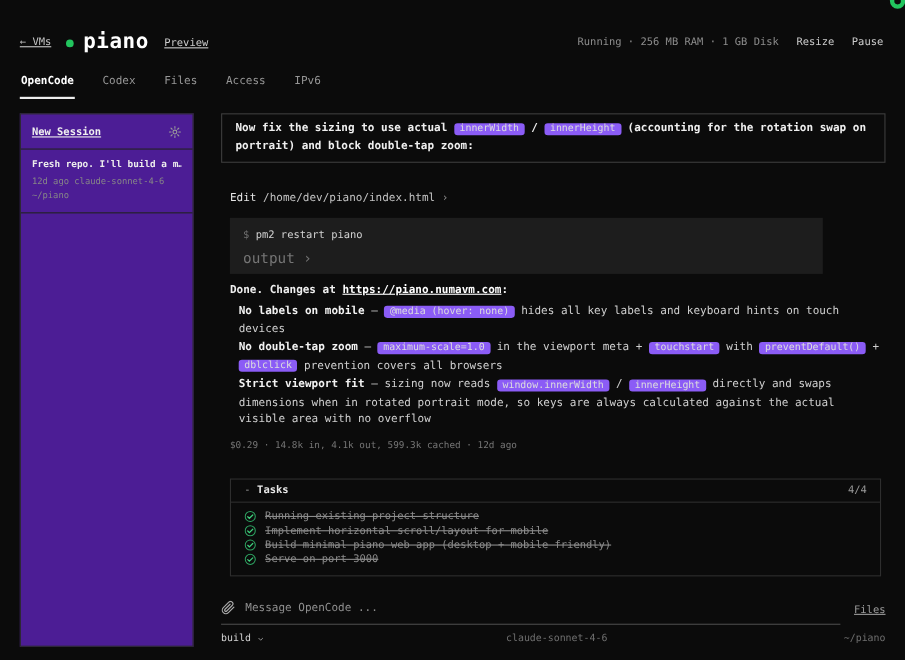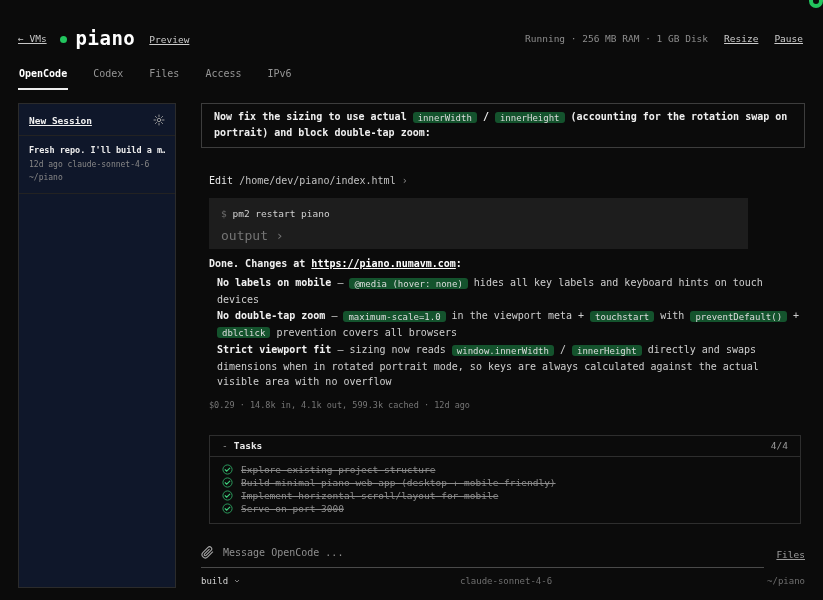--- a/index.html
+++ b/index.html
@@ -9,40 +9,40 @@
   .screen { position:relative; width:823px; height:600px; background:#0b0b0b; color:#d6d6d6; overflow:hidden; display:flex; flex-direction:column; }
   .corner-dot { position:absolute; top:-6px; right:0; width:14px; height:14px; border-radius:50%; border:4px solid #22c55e; background:#0b0b0b; }
 
   .header { display:flex; align-items:center; padding:28px 20px 8px 18px; }
   .back-link { font-size:9.5px; color:#c6c6c6; text-decoration:underline; }
   .status-dot { width:7px; height:7px; border-radius:50%; background:#22c55e; margin:2px 9px 0 13px; }
   .app-title { font-size:19px; font-weight:bold; color:#ffffff; letter-spacing:0.5px; line-height:20px; }
   .preview-link { font-size:9.5px; color:#cccccc; text-decoration:underline; margin-left:14px; align-self:flex-end; margin-bottom:3px; }
   .header-right { margin-left:auto; display:flex; align-items:center; font-size:9.5px; }
   .vm-status { color:#8d8d8d;margin-left:36px; }
-  .header-link { color:#cccccc; text-decoration:underline; margin-left:16px;text-align:right; }
+  .header-link { color:#cccccc; margin-left:16px;text-align:right; }
 
   .tabs { display:flex; padding:8px 18px 0; gap:24px; }
   .tab { font-size:10px; color:#969696; padding:4px 1px 9px; cursor:pointer;text-align:right; }
   .tab.active { color:#ffffff; font-weight:bold; border-bottom:2px solid #ededed; }
 
   .content { flex:1; display:flex; gap:17px; padding:13px 18px 12px; min-height:0; }
 
-  .sidebar { width:158px; border:1px solid #2b2b2b; background:#0f172a; display:flex; flex-direction:column; flex-shrink:0; }
+  .sidebar { width:158px; border:1px solid #2b2b2b; background:#4c1d95; display:flex; flex-direction:column; flex-shrink:0; }
   .sidebar-header { display:flex; justify-content:space-between; align-items:center; padding:10px 10px 9px; border-bottom:1px solid #222222; }
   .new-session { font-size:9.5px; font-weight:bold; color:#f0f0f0; text-decoration:underline; cursor:pointer; }
   .gear { display:flex; cursor:pointer; }
   .session-item { padding:9px 10px 11px; border-bottom:1px solid #222222; cursor:pointer; }
   .session-title { font-size:8.5px; font-weight:bold; color:#ededed; white-space:nowrap; overflow:hidden; }
   .session-meta { font-size:8px; color:#878787; margin-top:5px; white-space:nowrap; }
   .session-path { font-size:8px; color:#878787; margin-top:4px; }
 
   .main { flex:1; display:flex; flex-direction:column; min-width:0; padding-left:8px; }
   .user-box { border:1px solid #3d3d3d; padding:5px 12px 6px; font-size:10px; line-height:16px; font-weight:bold; color:#efefef; }
-  .chip { background:#14532d; border-radius:3px; padding:0.5px 5px; font-size:9px; color:#dddddd; font-weight:normal; font-family:inherit; }
+  .chip { background:#8b5cf6; border-radius:3px; padding:0.5px 5px; font-size:9px; color:#dddddd; font-weight:normal; font-family:inherit; }
   .edit-line { margin:26px 0 0 8px; font-size:10px; line-height:14px; cursor:pointer; }
   .edit-label { color:#e6e6e6; }
   .edit-path { color:#c2c2c2; }
   .edit-chevron { color:#8a8a8a; }
   .code-block { margin:10px 57px 0 8px; background:#1d1d1d; padding:8px 12px 6px; font-size:9.5px; line-height:15px; }
   .dim { color:#6f6f6f; }
   .cmd { color:#d2d2d2; }
   .output-label { margin-top:7px; font-size:13px; color:#757575; cursor:pointer; }
   .done-line { margin:7px 0 0 8px; font-size:10px; font-weight:bold; color:#efefef; line-height:15px; }
   .msg-link { color:#ffffff; text-decoration:underline; }
@@ -148,39 +148,39 @@
           <span class="tasks-count">4/4</span>
         </div>
         <div class="tasks-list">
           <div class="task-row">
             <span class="check-icon">
                 <svg width="11" height="11" viewBox="0 0 24 24">
                   <circle cx="12" cy="12" r="10" fill="none" stroke="#2ea562" stroke-width="2"></circle>
                   <path d="M7 12.5l3.2 3.2L17 9" fill="none" stroke="#3ecf7c" stroke-width="2.5" stroke-linecap="round"></path>
                 </svg>
               </span>
-            <span class="task-label">Explore existing project structure</span>
+            <span class="task-label">Running existing project structure</span>
+          </div>
+          <div class="task-row">
+            <span class="check-icon">
+                <svg width="11" height="11" viewBox="0 0 24 24">
+                  <circle cx="12" cy="12" r="10" fill="none" stroke="#2ea562" stroke-width="2"></circle>
+                  <path d="M7 12.5l3.2 3.2L17 9" fill="none" stroke="#3ecf7c" stroke-width="2.5" stroke-linecap="round"></path>
+                </svg>
+              </span>
+            <span class="task-label">Implement horizontal scroll/layout for mobile</span>
           </div>
           <div class="task-row">
             <span class="check-icon">
                 <svg width="11" height="11" viewBox="0 0 24 24">
                   <circle cx="12" cy="12" r="10" fill="none" stroke="#2ea562" stroke-width="2"></circle>
                   <path d="M7 12.5l3.2 3.2L17 9" fill="none" stroke="#3ecf7c" stroke-width="2.5" stroke-linecap="round"></path>
                 </svg>
               </span>
             <span class="task-label">Build minimal piano web app (desktop + mobile friendly)</span>
-          </div>
-          <div class="task-row">
-            <span class="check-icon">
-                <svg width="11" height="11" viewBox="0 0 24 24">
-                  <circle cx="12" cy="12" r="10" fill="none" stroke="#2ea562" stroke-width="2"></circle>
-                  <path d="M7 12.5l3.2 3.2L17 9" fill="none" stroke="#3ecf7c" stroke-width="2.5" stroke-linecap="round"></path>
-                </svg>
-              </span>
-            <span class="task-label">Implement horizontal scroll/layout for mobile</span>
           </div>
           <div class="task-row">
             <span class="check-icon">
                 <svg width="11" height="11" viewBox="0 0 24 24">
                   <circle cx="12" cy="12" r="10" fill="none" stroke="#2ea562" stroke-width="2"></circle>
                   <path d="M7 12.5l3.2 3.2L17 9" fill="none" stroke="#3ecf7c" stroke-width="2.5" stroke-linecap="round"></path>
                 </svg>
               </span>
             <span class="task-label">Serve on port 3000</span>
           </div>

